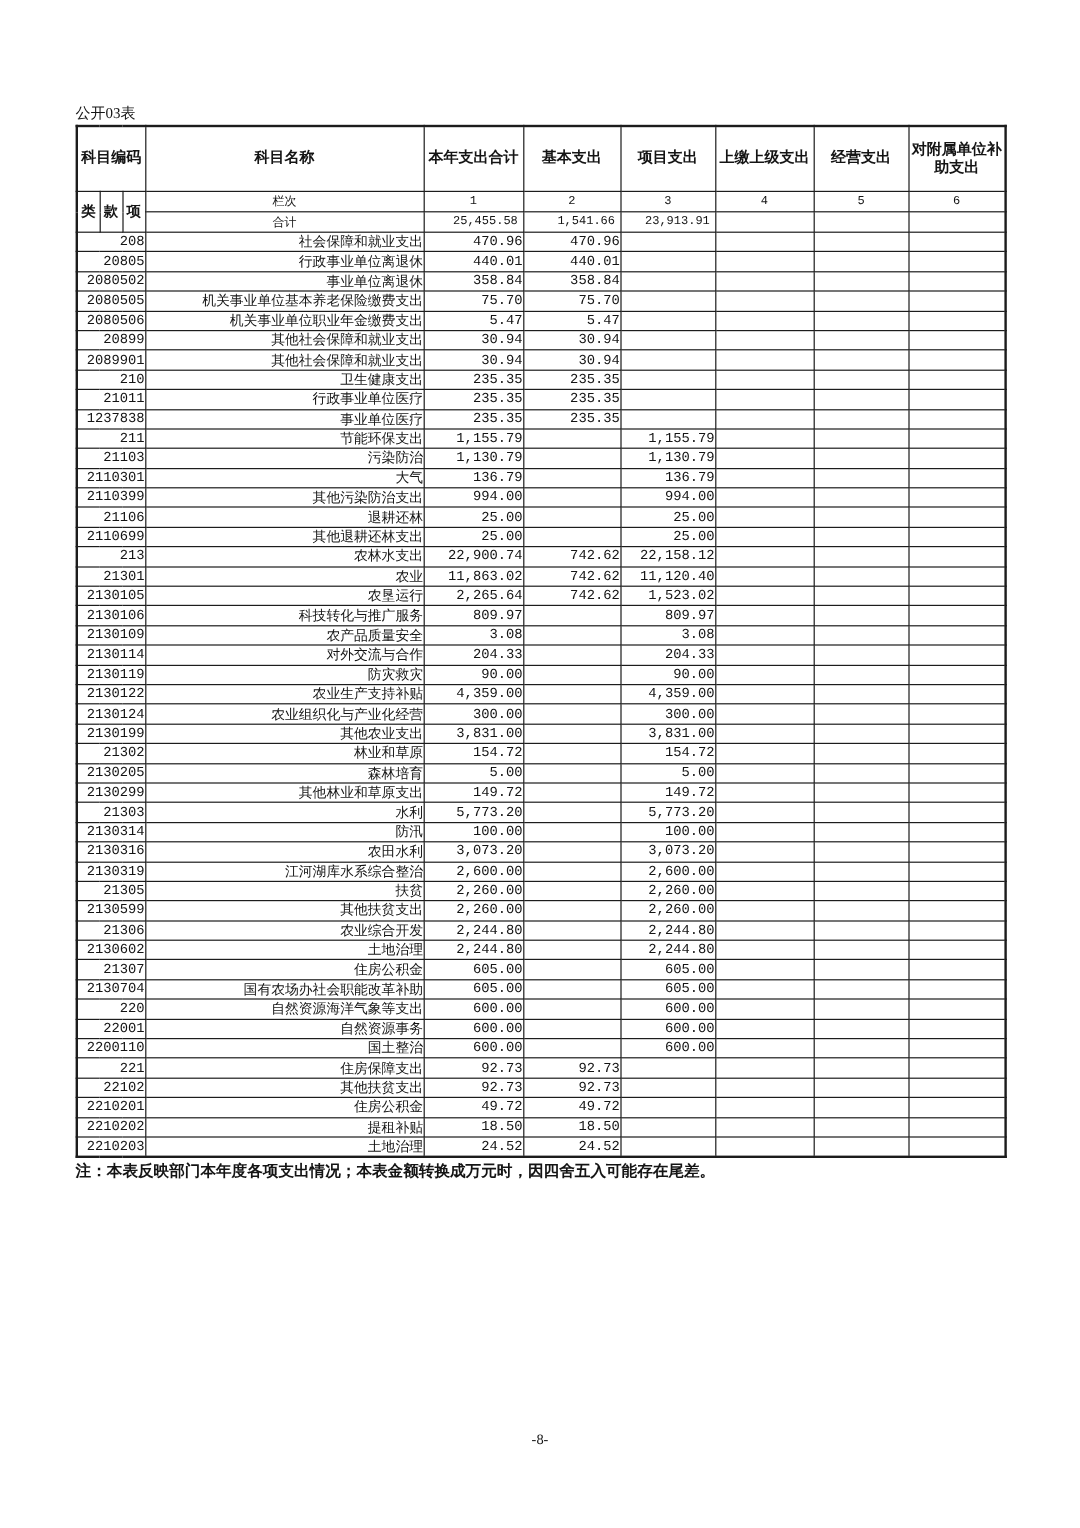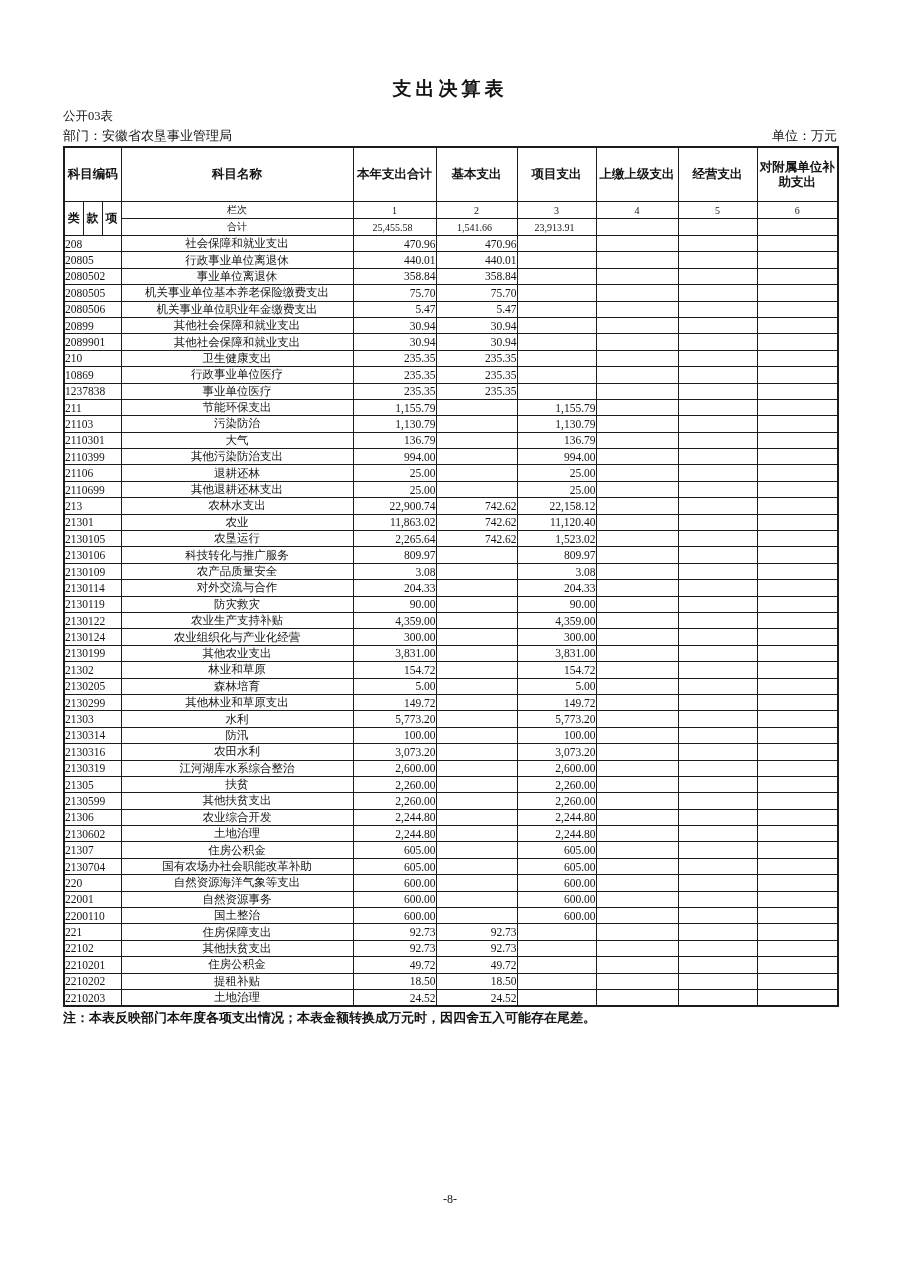--- a/index.html
+++ b/index.html
@@ -36,20 +36,21 @@
     font-size: 13px;
     margin-top: 4px;
     line-height: 16px;
   }
   table.acct {
     border-collapse: collapse;
     table-layout: fixed;
     width: 774px;
     margin-top: 2px;
     border: 2px solid #1c1c1c;
+    font-family: Liberation Mono, monospace;
   }
   table.acct th, table.acct td {
     border: 1px solid #1c1c1c;
     padding: 0;
     overflow: hidden;
     white-space: nowrap;
   }
   table.acct thead th.main-hdr {
     height: 53px;
     font-size: 12.5px;
@@ -60,24 +61,24 @@
     line-height: 15px;
     padding: 0 2px;
   }
   .sub-hdr {
     font-size: 12px;
     font-weight: 600;
     text-align: center;
     vertical-align: middle;
   }
   tr.lanci-row td, tr.total-row td { height: 16px; font-size: 10px; text-align: center; vertical-align: middle; }
-  tr.total-row td.num { padding-right: 4px; }
+  tr.total-row td.num { text-align: right; padding-right: 4px; }
   tbody tr.data-row td { height: 15.4px; font-size: 11.5px; vertical-align: middle; }
-  td.code { text-align: left; padding-left: 2px; font-size: 11.5px; }
-  td.name { text-align: center; padding-left: 4px; }
+  td.code { text-align: right; padding-left: 2px; font-size: 11.5px; }
+  td.name { text-align: right; padding-left: 4px; }
   td.name.indent { }
   td.num { text-align: right; padding-right: 4px; }
   .footnote {
     font-size: 13px;
     font-weight: 600;
     margin-top: 3px;
     line-height: 15px;
   }
   .page-number {
     position: absolute;
@@ -87,27 +88,22 @@
     text-align: center;
     font-size: 12px;
   }
 </style>
 </head>
 <body>
 
 <div class="page">
   <div class="content">
 
-    <div class="doc-title">支出决算表</div>
     <div class="form-code">公开03表</div>
 
-    <div class="meta-row">
-      <span>部门：安徽省农垦事业管理局</span>
-      <span>单位：万元</span>
-    </div>
 
     <table class="acct">
       <colgroup>
         <col style="width:19px">
           <col style="width:19px">
           <col style="width:19px">
         <col style="width:232px">
         <col style="width:83px">
           <col style="width:81px">
           <col style="width:79px">
@@ -223,21 +219,21 @@
             <td colspan="3" class="code">210</td>
             <td class="name">卫生健康支出</td>
             <td class="num">235.35</td>
             <td class="num">235.35</td>
             <td class="num"></td>
             <td class="num"></td>
             <td class="num"></td>
             <td class="num"></td>
           </tr>
           <tr class="data-row">
-            <td colspan="3" class="code">10869</td>
+            <td colspan="3" class="code">21011</td>
             <td class="name">行政事业单位医疗</td>
             <td class="num">235.35</td>
             <td class="num">235.35</td>
             <td class="num"></td>
             <td class="num"></td>
             <td class="num"></td>
             <td class="num"></td>
           </tr>
           <tr class="data-row">
             <td colspan="3" class="code">1237838</td>

